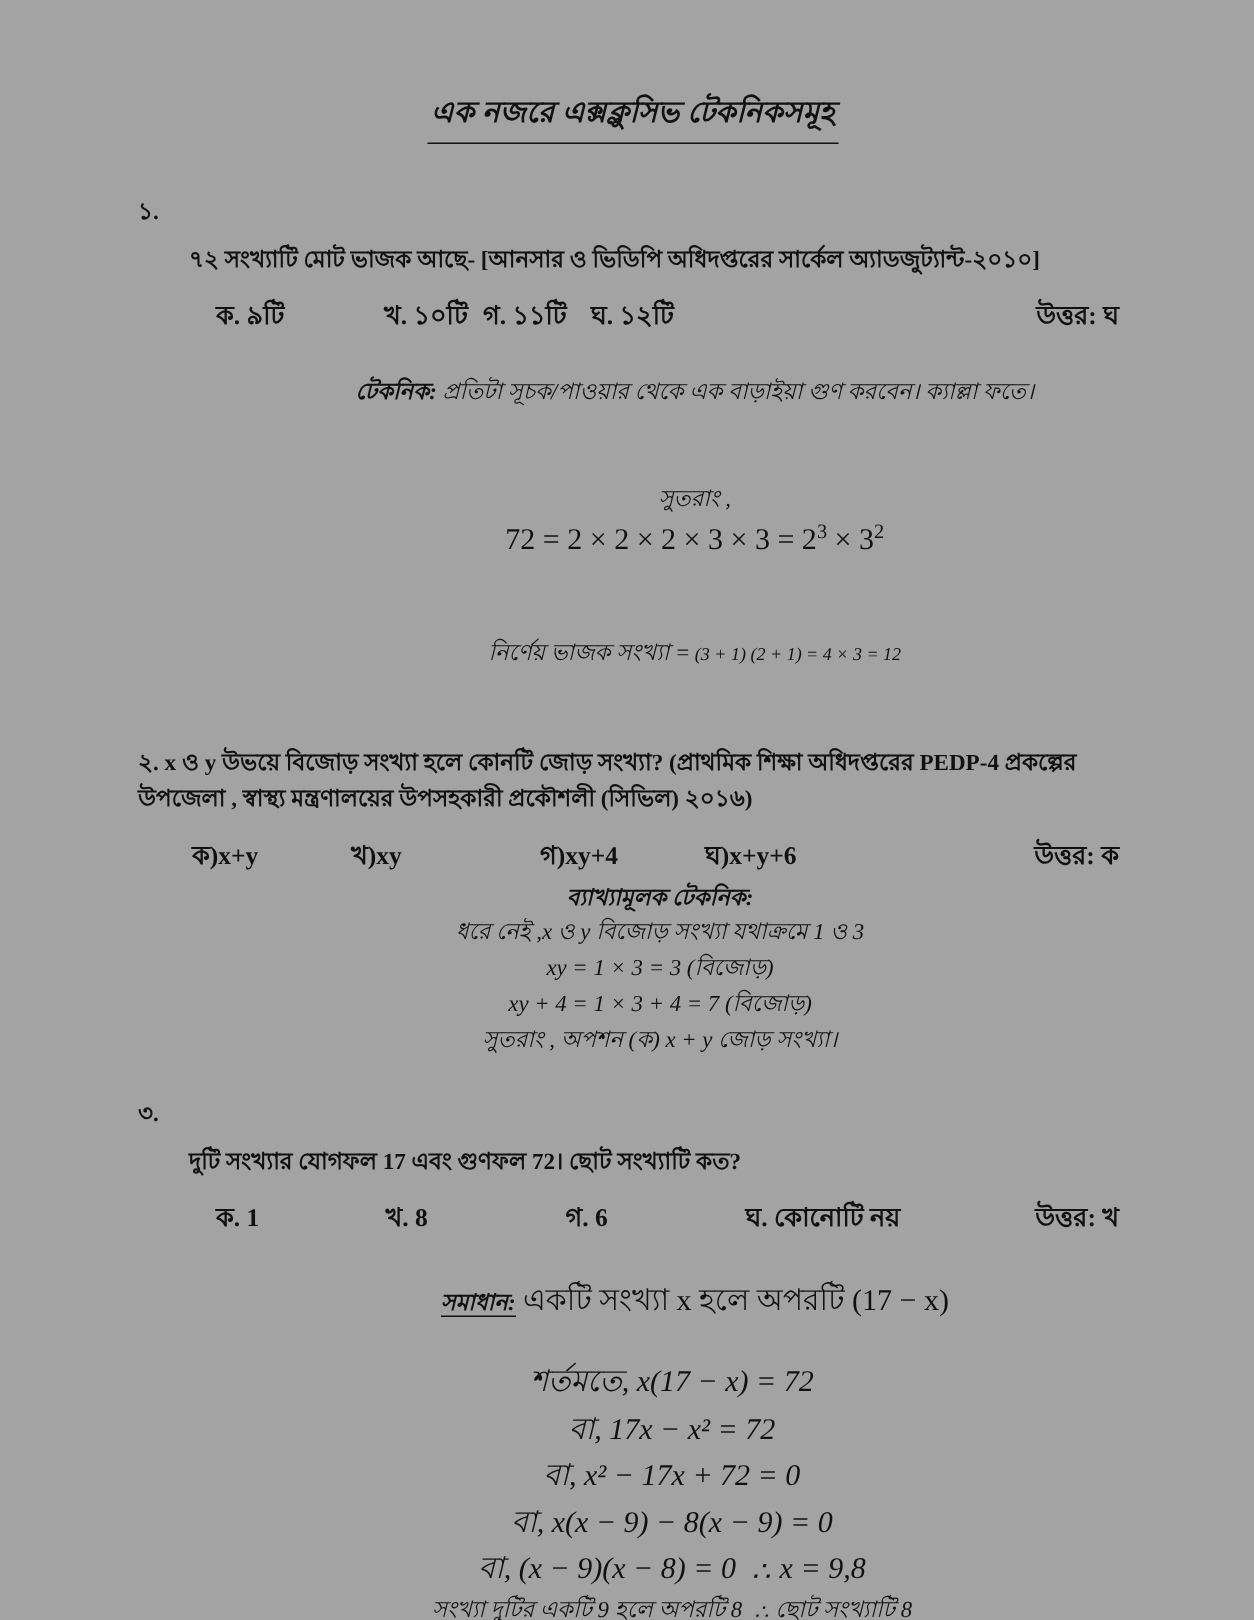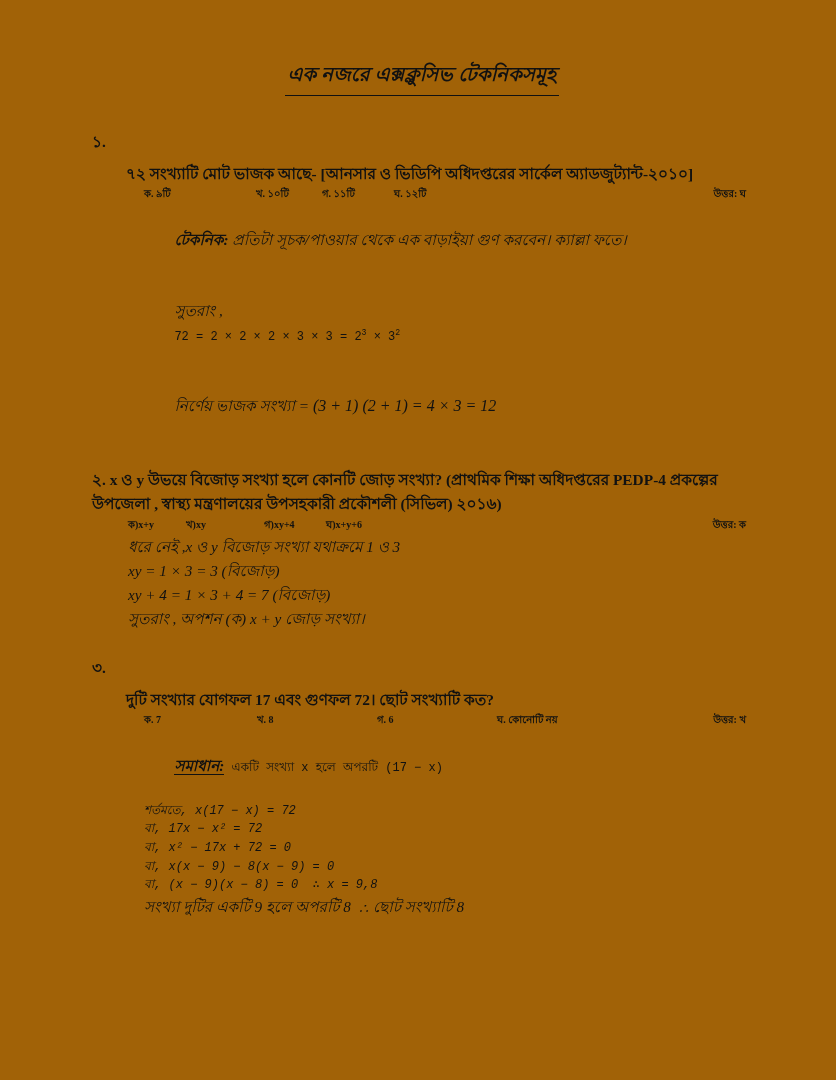--- a/index.html
+++ b/index.html
@@ -14,21 +14,21 @@
     font-family: "Liberation Serif", "DejaVu Serif", serif;
     color: #111111;
     position: relative;
     overflow: hidden;
   }
   .page {
     box-sizing: border-box;
     width: 836px;
     height: 1080px;
     padding: 52px 84px 20px 92px;
-    background: #a16207;
+    background: #a3a3a3;
   }
 
   
   .doc-title {
     text-align: center;
     font-size: 19.5px;
     font-weight: bold;
     font-style: italic;
     letter-spacing: 0.2px;
     margin: 8px 0 0 0;
@@ -63,27 +63,27 @@
   }
   .q-text {
     flex: 1 1 auto;
     margin-top: 32px;
   }
 
   
   .options {
     display: flex;
     align-items: baseline;
-    font-size: 10px;
-    font-weight: bold;
-    margin-top: 1px;
+    font-size: 17px;
+    font-weight: bold;
+    margin-top: 13px;
     padding-left: 52px;
     line-height: 1.5;
   }
-  .options.indent-sm { padding-left: 36px; }
+  .options.indent-sm { padding-left: 36px; gap: 48px; }
   .opt { white-space: nowrap; }
   .opt-spacer { flex: 1 1 auto; }
   .answer {
     font-weight: bold;
     white-space: nowrap;
     padding-right: 6px;
   }
 
   
   .w1 { width: 112px; }
@@ -96,20 +96,21 @@
   .o2-3 { width: 62px; }
 
   .o3-1 { width: 113px; }
   .o3-2 { width: 120px; }
   .o3-3 { width: 120px; }
 
   
   .lines {
     padding-left: 52px;
     margin-top: 3px;
+    text-align: center;
   }
   .lines.pl-narrow { padding-left: 36px; }
   .line {
     font-size: 15.2px;
     line-height: 1.56;
     font-style: italic;
     font-weight: bold;
     white-space: pre-wrap;
   }
   .line.plain {
@@ -122,27 +123,27 @@
   }
   .lbl-u {
     font-style: italic;
     font-weight: bold;
     border-bottom: 1.2px solid #111;
   }
   .math {
     font-family: "Liberation Serif", "DejaVu Serif", serif;
     font-style: italic;
     font-weight: normal;
-    font-size: 16px;
+    font-size: 12px;
   }
   .math-up {
-    font-family: Liberation Mono, monospace;
+    font-family: Liberation Serif, serif;
     font-style: normal;
     font-weight: normal;
-    font-size: 12px;
+    font-size: 20px;
   }
   sup {
     font-size: 0.68em;
     vertical-align: super;
     line-height: 0;
   }
 
   
   .q-flow {
     font-size: 15.4px;
@@ -195,34 +196,35 @@
     </div>
     <div class="options indent-sm">
       <span class="opt o2-1">ক)x+y</span>
       <span class="opt o2-2">খ)xy</span>
       <span class="opt o2-3">গ)xy+4</span>
       <span class="opt">ঘ)x+y+6</span>
       <span class="opt-spacer"></span>
       <span class="answer">উত্তর: ক</span>
     </div>
     <div class="lines pl-narrow">
+      <div class="line">ব্যাখ্যামূলক টেকনিক:</div>
       <div class="line plain">ধরে নেই ,x ও y বিজোড় সংখ্যা যথাক্রমে 1 ও 3</div>
       <div class="line plain">xy = 1 × 3 = 3 (বিজোড়)</div>
       <div class="line plain">xy + 4 = 1 × 3 + 4 = 7 (বিজোড়)</div>
       <div class="line plain">সুতরাং , অপশন (ক) x + y জোড় সংখ্যা।</div>
     </div>
   </div>
 
   <div class="qblock">
     <div class="q-head">
       <span class="q-num">৩.</span>
       <span class="q-text">দুটি সংখ্যার যোগফল 17 এবং গুণফল 72। ছোট সংখ্যাটি কত?</span>
     </div>
     <div class="options">
-      <span class="opt o3-1">ক. 7</span>
+      <span class="opt o3-1">ক. 1</span>
       <span class="opt o3-2">খ. 8</span>
       <span class="opt o3-3">গ. 6</span>
       <span class="opt">ঘ. কোনোটি নয়</span>
       <span class="opt-spacer"></span>
       <span class="answer">উত্তর: খ</span>
     </div>
     <div class="lines">
       <div class="line">
         <span class="lbl-u">সমাধান:</span><span class="math-up"> একটি সংখ্যা x হলে অপরটি (17 − x)</span>
       </div>

